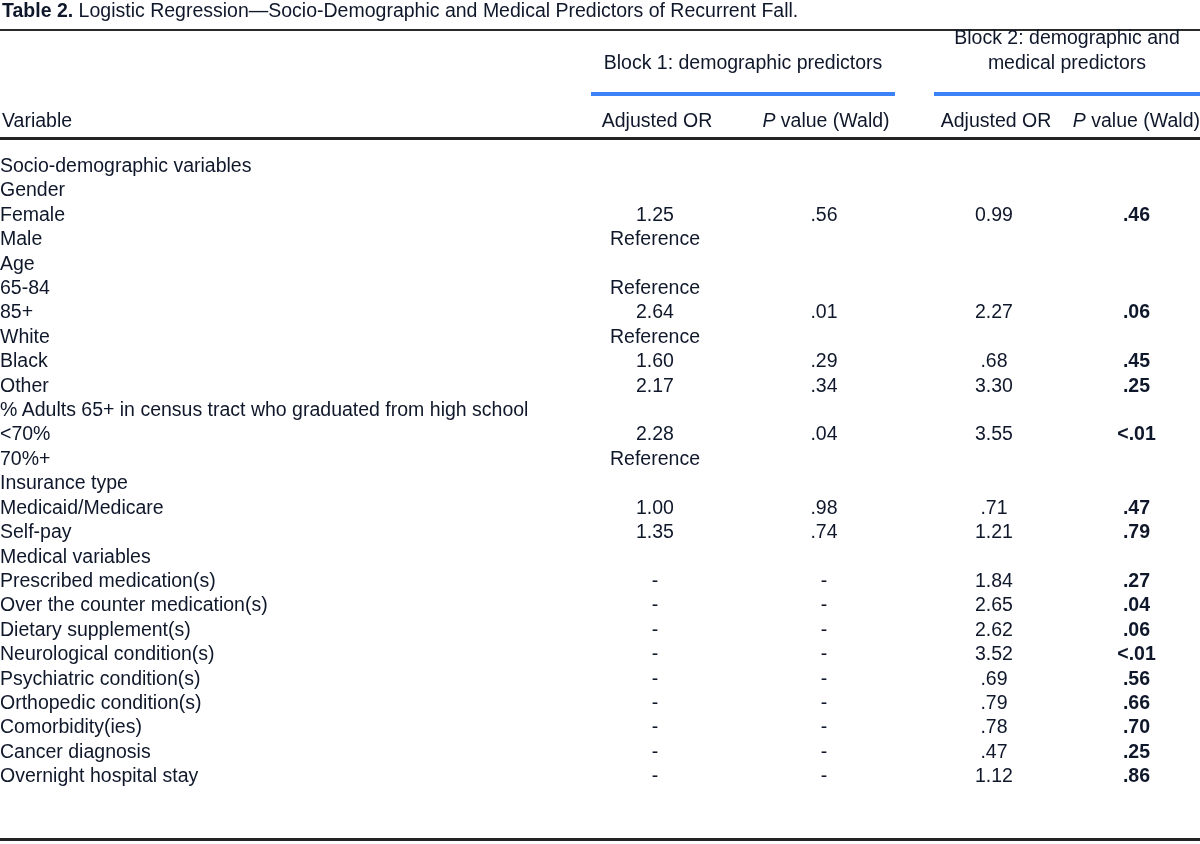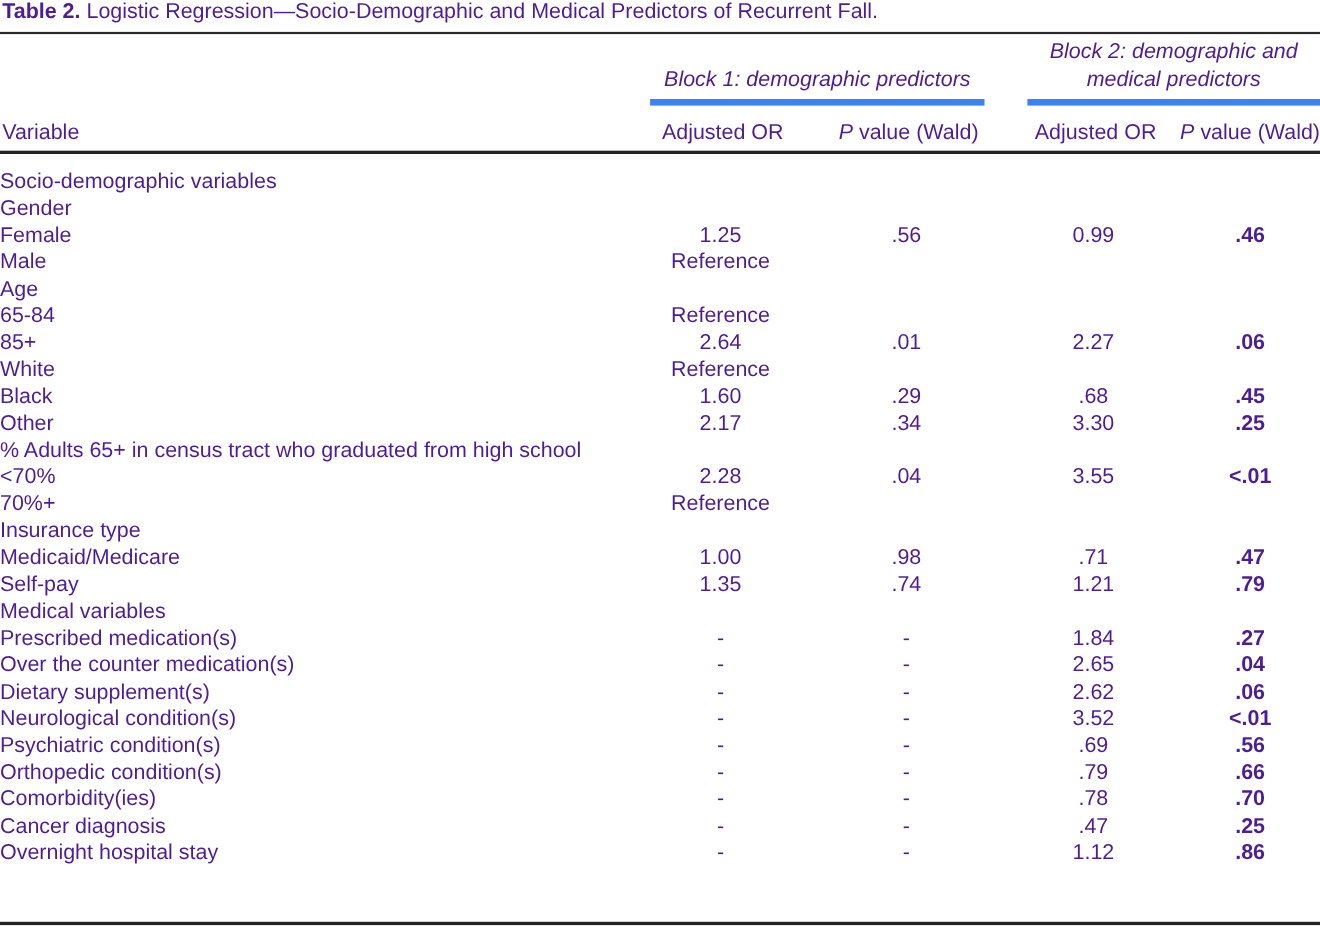--- a/index.html
+++ b/index.html
@@ -7,21 +7,21 @@
     padding: 0;
     background: #ffffff;
   }
   .page {
     position: relative;
     width: 1200px;
     height: 844px;
     background: #ffffff;
     overflow: hidden;
     font-family: "Liberation Sans", "DejaVu Sans", sans-serif;
-    color: #4c1d95;
+    color: #0f172a;
     font-size: 19.5px;
   }
   .title {
     position: absolute;
     left: 2px;
     top: 0px;
     line-height: 21px;
     white-space: nowrap;
   }
   .title .bold { font-weight: bold; }
@@ -32,28 +32,27 @@
     background: #2a2a2a;
   }
   .rule-top    { top: 29px;  height: 2px; }
   .rule-heavy  { top: 137px; height: 3px; background: #232323; }
   .rule-bottom { top: 838px; height: 3px; background: #232323; }
   .spanner {
     position: absolute;
     top: 40px;
     height: 56px;
     box-sizing: border-box;
-    border-bottom: 6px solid #3b82f6;
+    border-bottom: 4px solid #3b82f6;
     display: flex;
     align-items: flex-end;
     justify-content: center;
     text-align: center;
-    padding-bottom: 5px;
+    padding-bottom: 17px;
     line-height: 25px;
-    font-style: italic;
   }
   .spanner-b1 { left: 591px; width: 304px; }
   .spanner-b2 { left: 934px; width: 266px; }
   .colhead {
     position: absolute;
     top: 109px;
     height: 22px;
     line-height: 22px;
     white-space: nowrap;
   }

